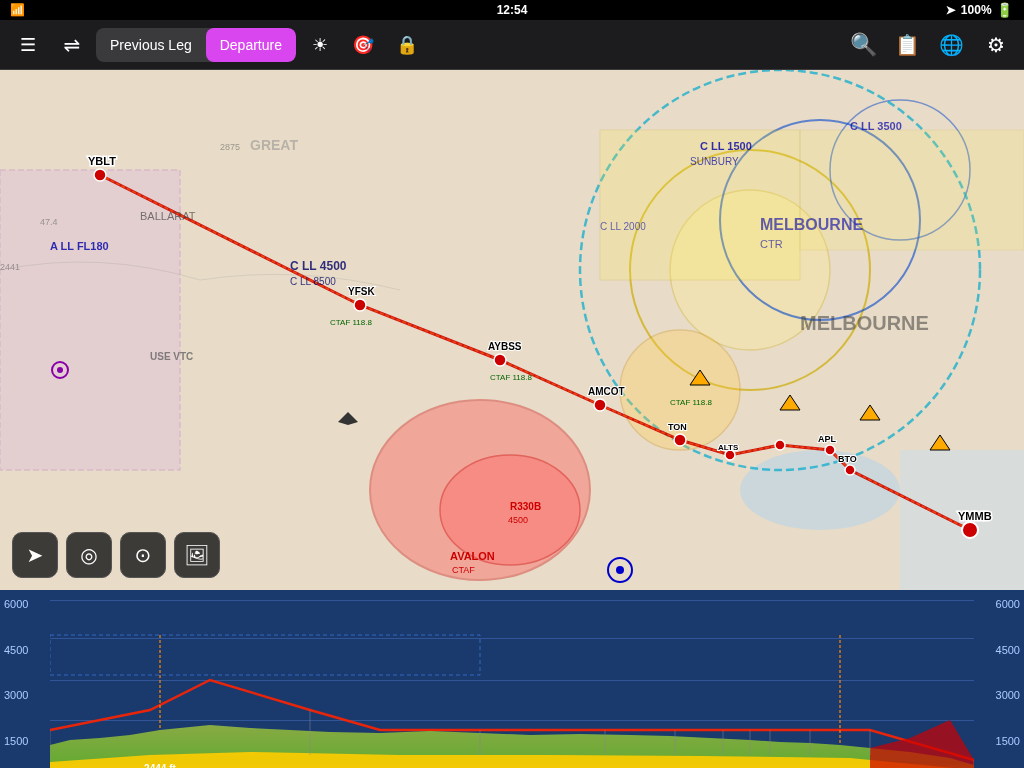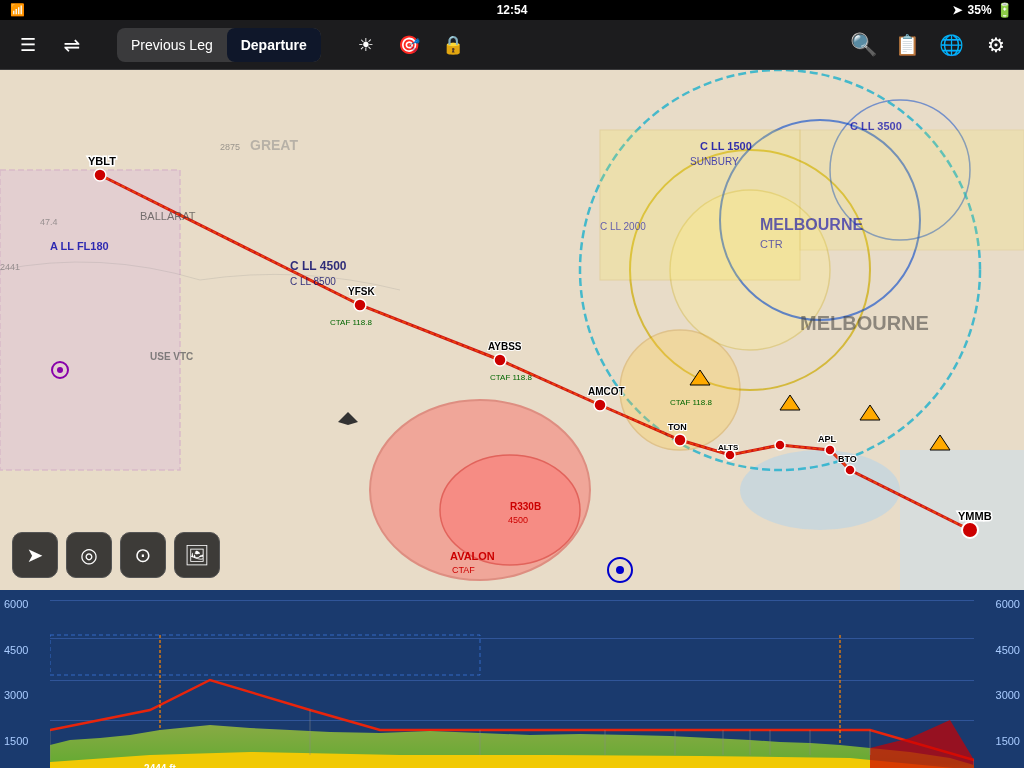--- a/index.html
+++ b/index.html
@@ -40,36 +40,35 @@
       color: #fff;
       font-size: 18px;
       cursor: pointer;
     }
     .toolbar-nav {
       display: flex;
       background: #3a3a3c;
       border-radius: 8px;
       overflow: hidden;
       height: 34px;
-      margin: 0 21px;
+      margin: 0 0;
     }
     .toolbar-nav-btn {
       display: flex; align-items: center; justify-content: center;
       padding: 0 14px;
       background: transparent;
       border: none;
       color: #fff;
       font-size: 14px;
       font-weight: 500;
       cursor: pointer;
     }
     .toolbar-nav-btn.active {
-      background: #0f172a;
+      background: #d946ef;
       border-radius: 8px;
-      font-weight: bold;
     }
     .toolbar-spacer { flex: 1; }
     .toolbar-right {
       display: flex; align-items: center; gap: 4px;
     }
 
     
     #map-area {
       width: 1024px;
       height: 520px;
@@ -145,21 +144,21 @@
 </head>
 <body>
 
 <div id="status-bar">
   <div class="status-left">
     <span>📶</span>
   </div>
   <div class="status-center">12:54</div>
   <div class="status-right">
     <span>➤</span>
-    <span>35%</span>
+    <span>100%</span>
     <span style="font-size:14px;">🔋</span>
   </div>
 </div>
 
 <div id="toolbar">
   <button class="toolbar-btn">
     <span>☰</span>
   </button>
   <button class="toolbar-btn">
     <span style="font-size:20px;">⇌</span>

